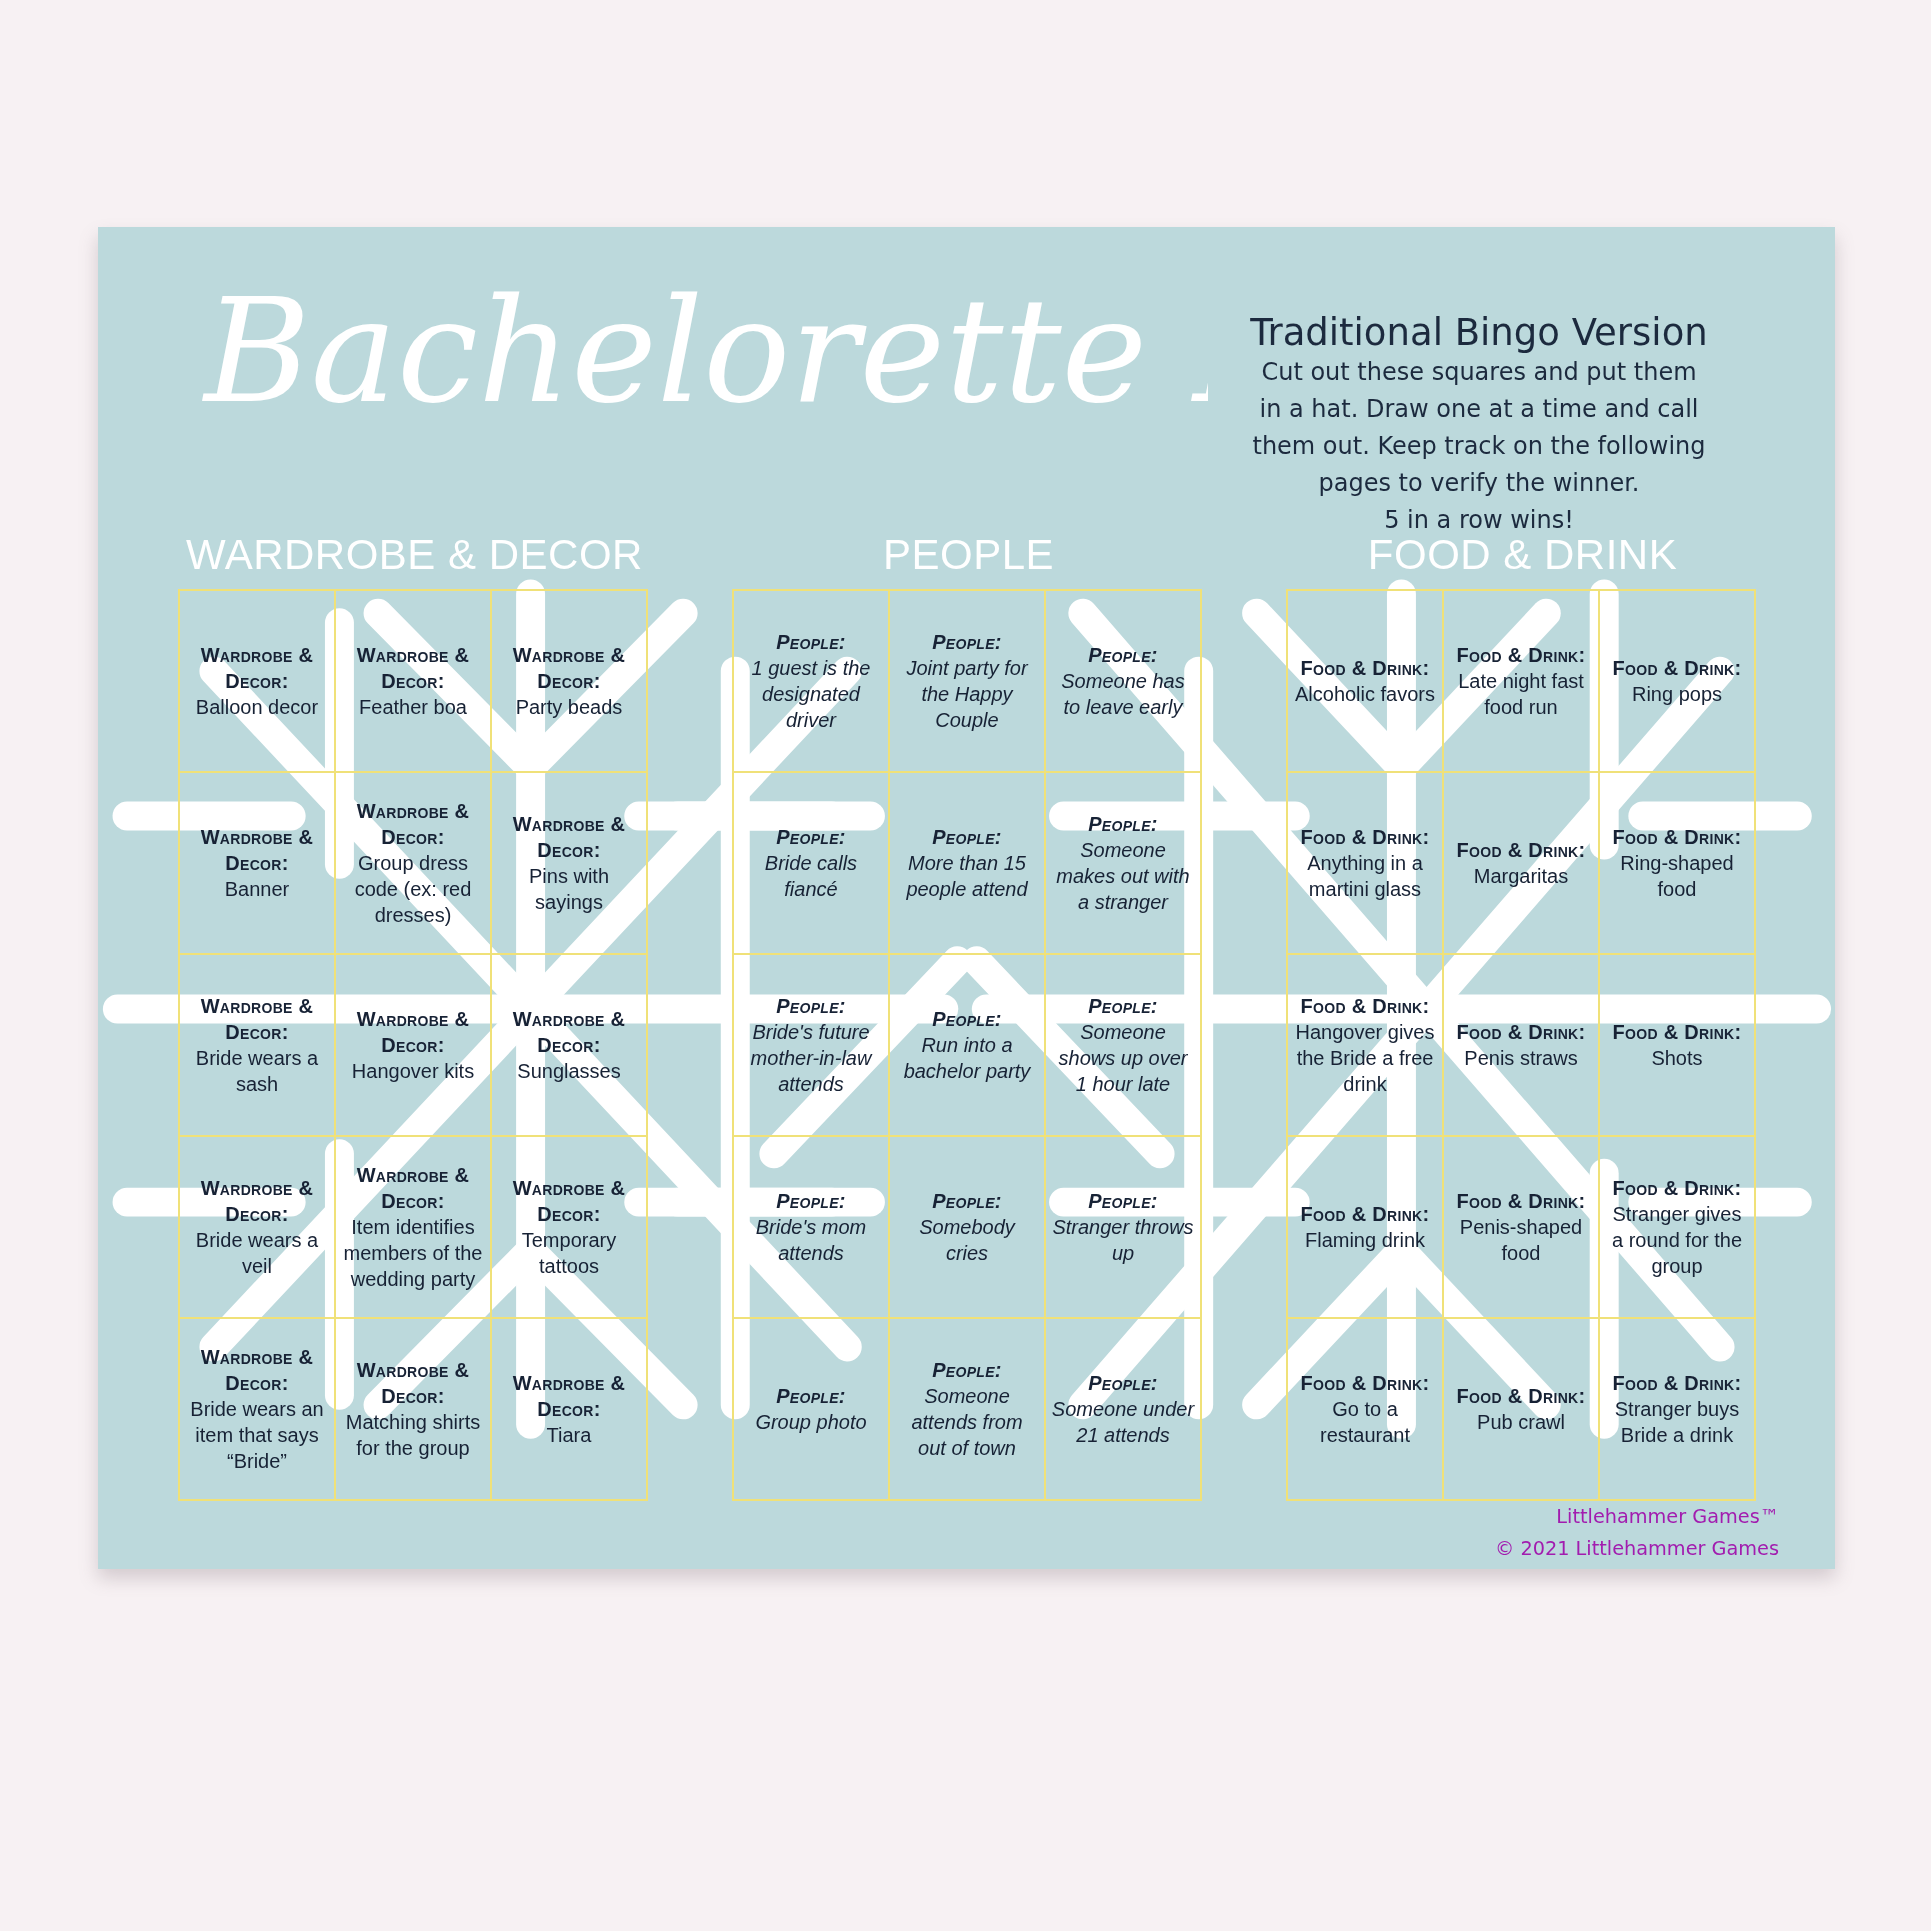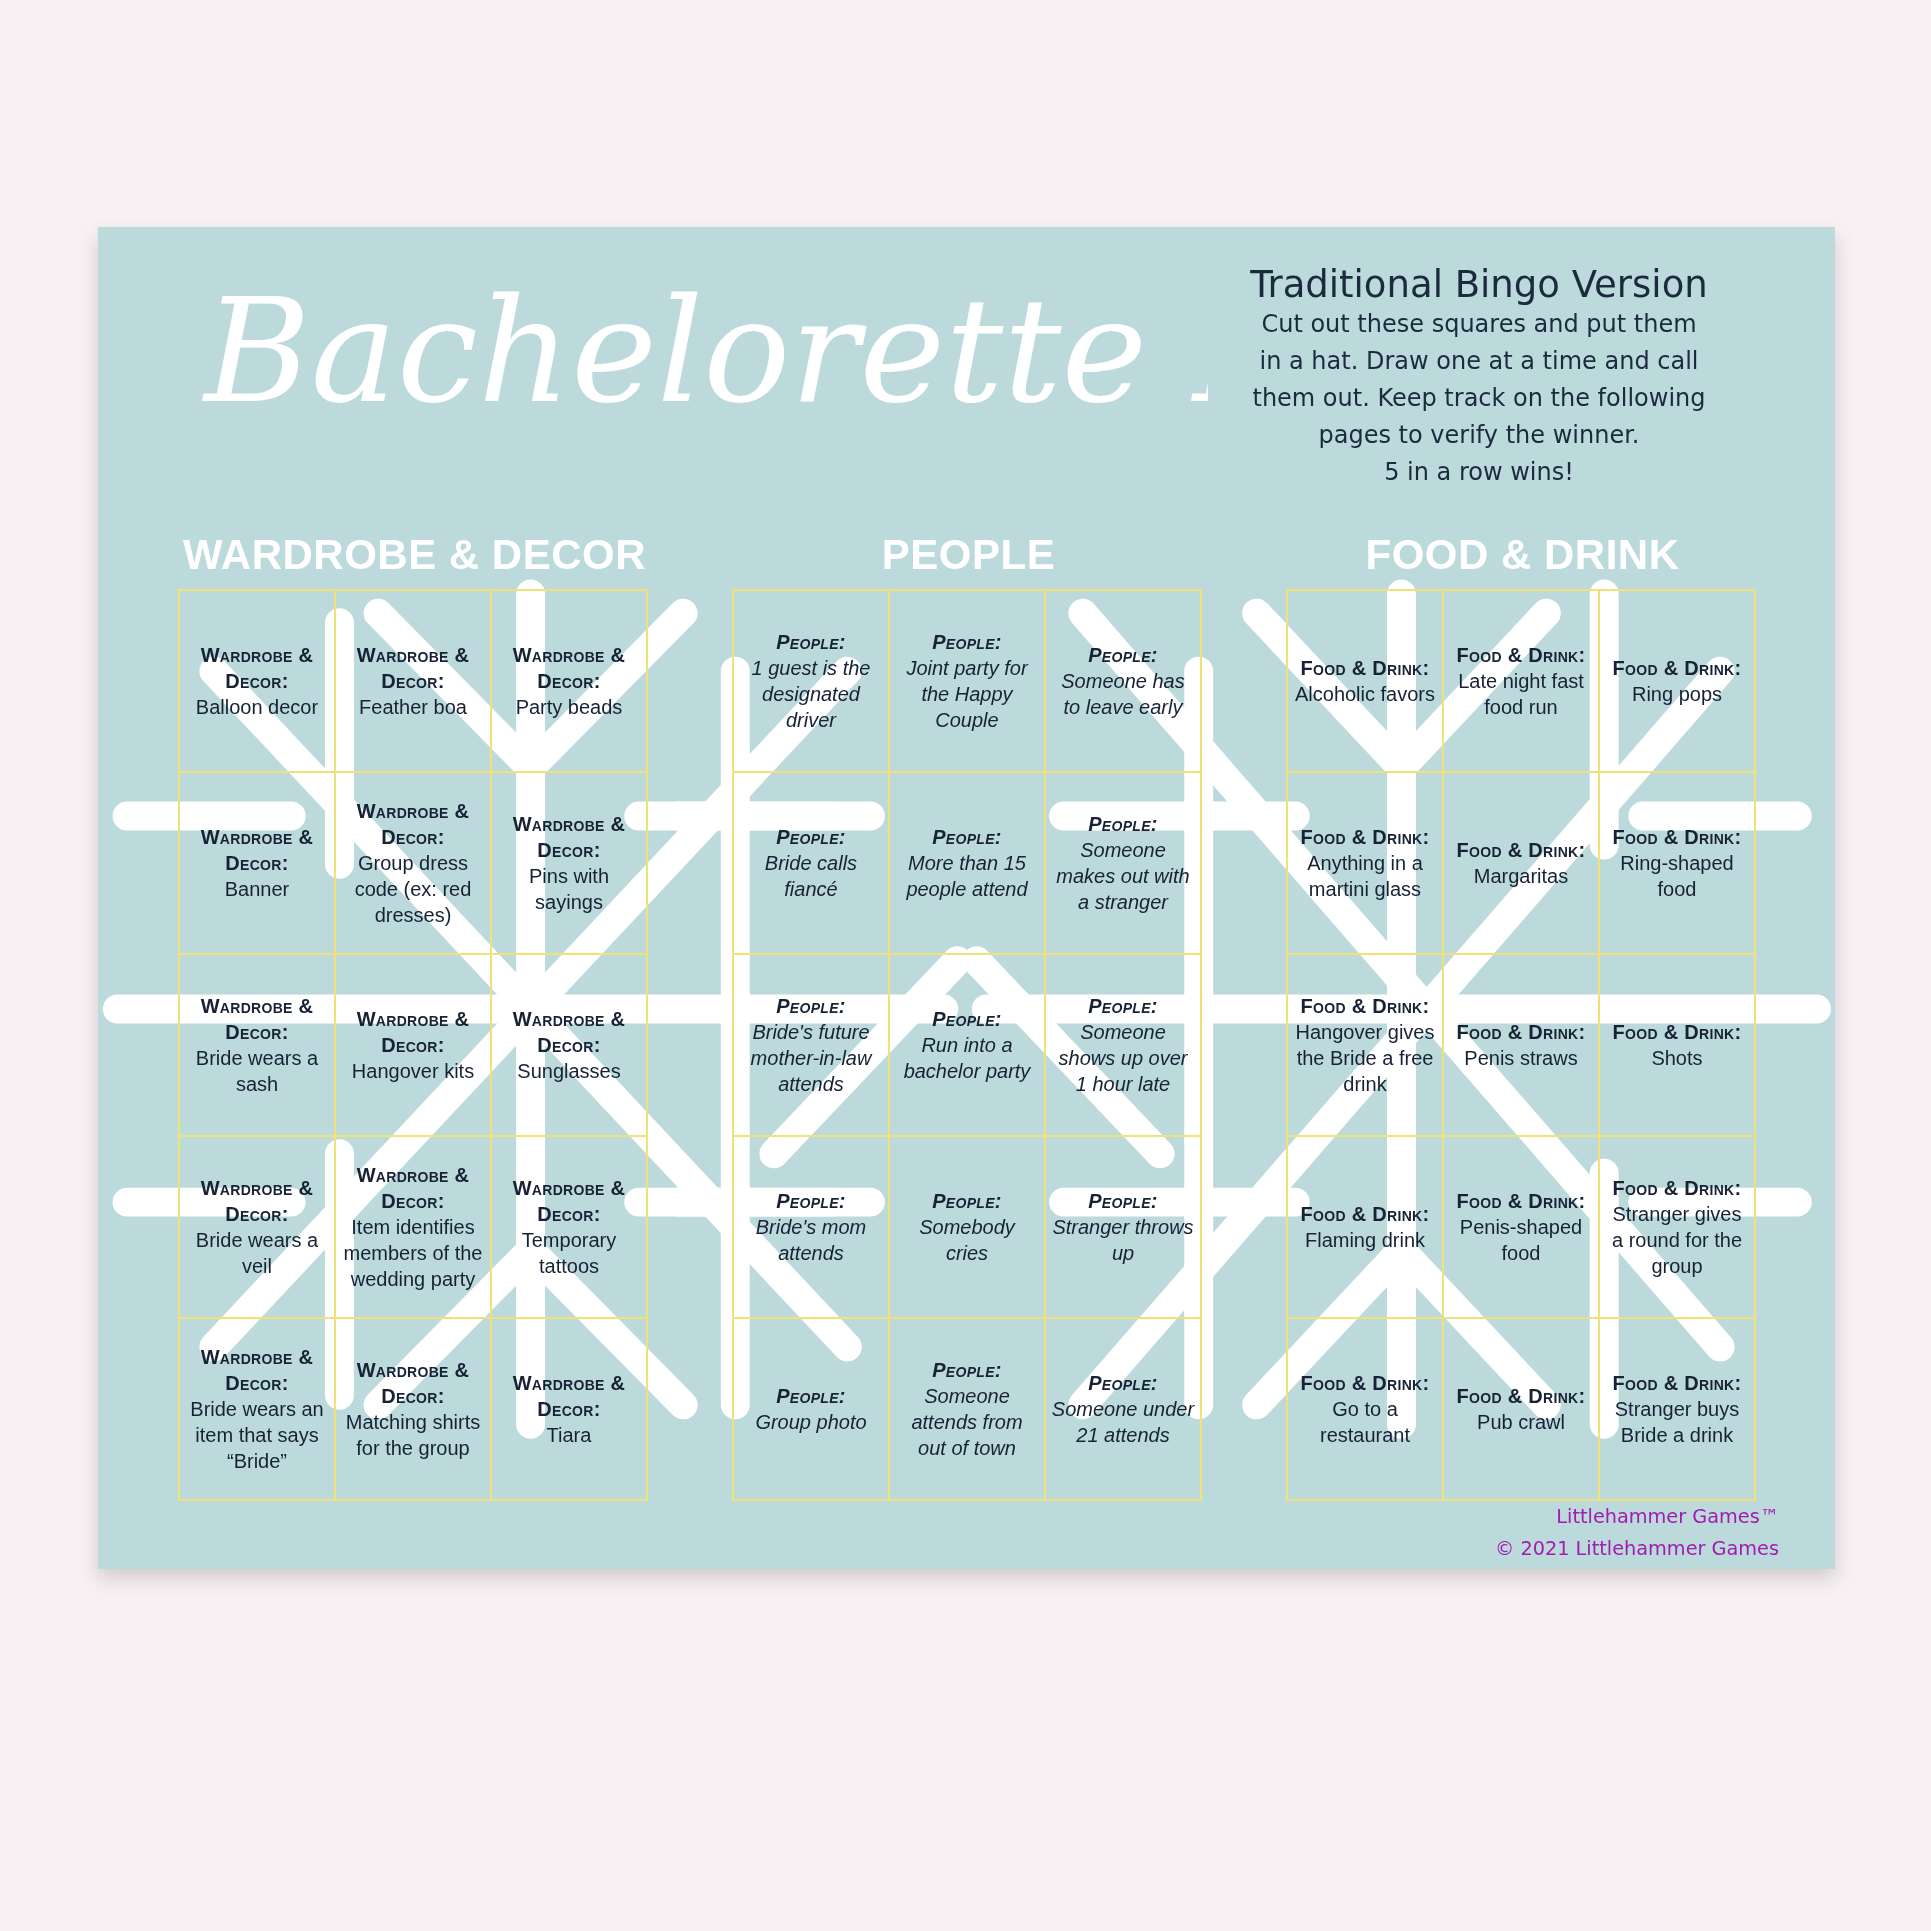--- a/index.html
+++ b/index.html
@@ -2,24 +2,24 @@
 <html><head>
 <meta charset="utf-8">
 <style>
   html,body{margin:0;padding:0;}
   body{width:1931px;height:1931px;background:#f7f1f3;position:relative;overflow:hidden;font-family:"Liberation Sans",sans-serif;}
   .card{position:absolute;left:98px;top:227px;width:1737px;height:1342px;background:#bcd9dc;box-shadow:0 9.7px 17.4px rgba(120,100,110,0.28);overflow:hidden;}
   .flakes{position:absolute;left:0;top:0;width:1737px;height:1342px;}
   .title-script{position:absolute;left:87px;top:39px;width:1023px;height:222px;}
   .title-script text{font-family:"DejaVu Serif",serif;font-style:italic;}
   .instructions{position:absolute;left:1072px;top:37px;width:618px;text-align:center;color:#1c2a3e;font-family:"DejaVu Sans",sans-serif;}
-  .instructions .ititle{font-size:37px;line-height:42px;font-weight:normal;}
+  .instructions .ititle{font-size:37px;line-height:42px;font-weight:normal;margin-top:48px;}
   .instructions .ibody{font-size:24px;line-height:37px;}
   .section{position:absolute;top:304px;}
-  .section .heading{color:#ffffff;font-family:"Liberation Sans",sans-serif;font-size:42px;letter-spacing:0.5px;white-space:nowrap;text-align:center;font-weight:bold;}
+  .section .heading{color:#ffffff;font-family:"Liberation Sans",sans-serif;font-size:42px;letter-spacing:0.5px;white-space:nowrap;text-align:center;}
   .grid{position:absolute;display:grid;grid-template-columns:repeat(3,156px);grid-template-rows:repeat(5,182px);border:1.9px solid #f0e178;}
   .cell{border:1.4px solid #f0e178;display:flex;align-items:center;justify-content:center;text-align:center;color:#172235;font-family:"Liberation Sans",sans-serif;font-size:20px;line-height:26px;padding:0 5.8px;box-sizing:border-box;}
   .cell .cat{font-variant:small-caps;font-weight:bold;letter-spacing:0.3px;display:block;}
   .cell .val{display:block;}
   .footer{position:absolute;right:56px;top:1274px;text-align:right;color:#a21caf;font-family:"DejaVu Sans",sans-serif;font-size:19.3px;line-height:32px;}
 </style>
 </head>
 <body>
 
 <div class="card">

